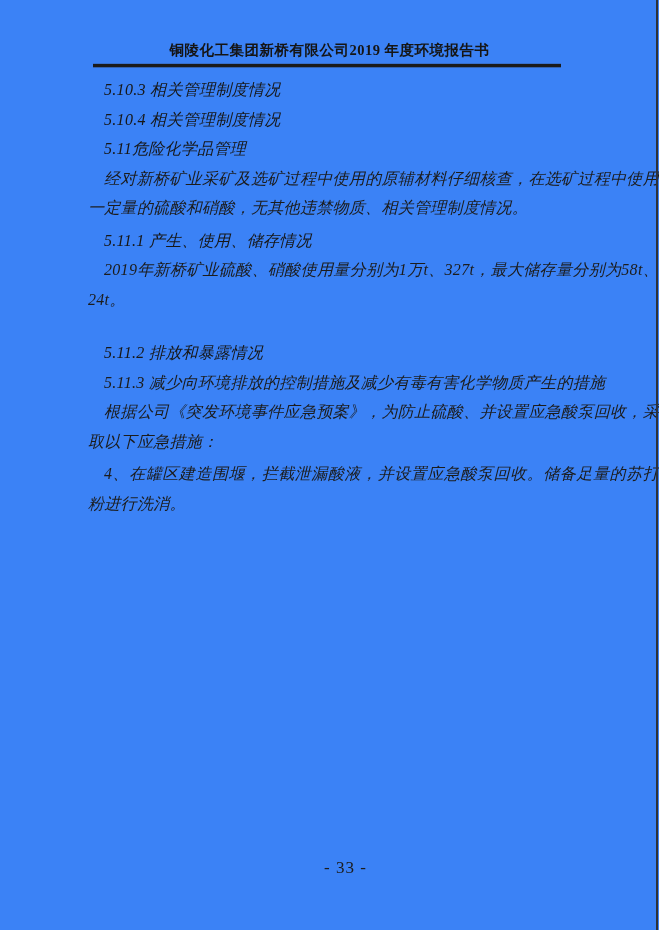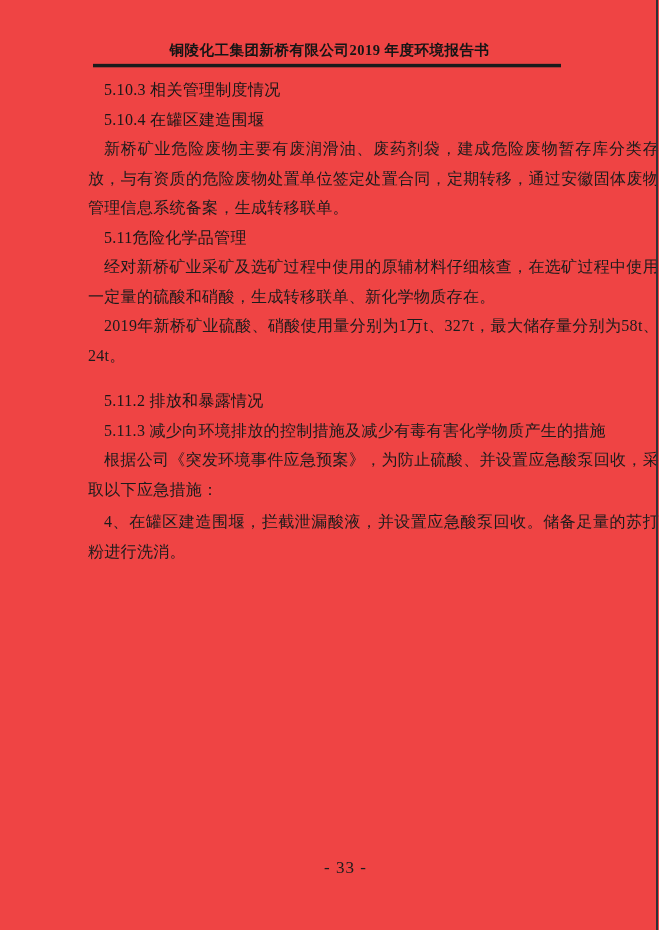--- a/index.html
+++ b/index.html
@@ -5,21 +5,21 @@
   html, body {
     margin: 0;
     padding: 0;
     background: #e8e8e8;
   }
   .page {
     position: relative;
     width: 659px;
     height: 930px;
     margin: 0 auto;
-    background: #ef4444;
+    background: #3b82f6;
     overflow: hidden;
     font-family: "Liberation Serif", "DejaVu Serif", serif;
     color: #1c1c1c;
   }
   
   .scan-edge-right {
     position: absolute;
     top: 0;
     right: 1px;
     width: 2px;
@@ -40,37 +40,38 @@
   .doc-header-rule {
     margin: 4px 0 0 93px;
     width: 468px;
     height: 3px;
     background: #1b1b1b;
     box-shadow: 0 1px 0 rgba(40,40,40,0.35), 0 -1px 0 rgba(40,40,40,0.18);
   }
   .doc-body {
     margin-top: 8px;
     padding-left: 88px;
+    font-style: italic;
   }
   .block {
     margin: 0;
     font-size: 16px;
     line-height: 29.5px;
     letter-spacing: 0.3px;
     text-align: justify;
     text-justify: inter-ideograph;
     text-indent: 16px;
     word-break: break-all;
   }
   .block.heading {
     text-align: left;
     color: #171717;
   }
   .gap-3 { margin-top: 3px; }
-  .gap-6 { margin-top: 16px; }
+  .gap-6 { margin-top: 24px; }
   .doc-footer {
     position: absolute;
     top: 858px;
     left: 16px;
     width: 100%;
     text-align: center;
     font-size: 17px;
     letter-spacing: 1px;
     color: #1c1c1c;
   }
@@ -80,24 +81,24 @@
 
 <div class="page">
 
   <div class="doc-header">
     <div class="doc-header-title">铜陵化工集团新桥有限公司2019 年度环境报告书</div>
     <div class="doc-header-rule"></div>
   </div>
 
   <div class="doc-body">
     <p class="block heading">5.10.3  相关管理制度情况</p>
-    <p class="block heading">5.10.4  在罐区建造围堰</p>
-    <p class="block para">新桥矿业危险废物主要有废润滑油、废药剂袋，建成危险废物暂存库分类存放，与有资质的危险废物处置单位签定处置合同，定期转移，通过安徽固体废物管理信息系统备案，生成转移联单。</p>
+    <p class="block heading">5.10.4  相关管理制度情况</p>
     <p class="block heading">5.11危险化学品管理</p>
-    <p class="block para">经对新桥矿业采矿及选矿过程中使用的原辅材料仔细核查，在选矿过程中使用一定量的硫酸和硝酸，生成转移联单、新化学物质存在。</p>
+    <p class="block para">经对新桥矿业采矿及选矿过程中使用的原辅材料仔细核查，在选矿过程中使用一定量的硫酸和硝酸，无其他违禁物质、相关管理制度情况。</p>
+    <p class="block heading gap-3">5.11.1  产生、使用、储存情况</p>
     <p class="block para">2019年新桥矿业硫酸、硝酸使用量分别为1万t、327t，最大储存量分别为58t、24t。</p>
     <p class="block heading gap-6">5.11.2  排放和暴露情况</p>
     <p class="block para heading-wrap">5.11.3  减少向环境排放的控制措施及减少有毒有害化学物质产生的措施</p>
     <p class="block para">根据公司《突发环境事件应急预案》，为防止硫酸、并设置应急酸泵回收，采取以下应急措施：</p>
     <p class="block para gap-3">4、在罐区建造围堰，拦截泄漏酸液，并设置应急酸泵回收。储备足量的苏打粉进行洗消。</p>
   </div>
 
   <div class="doc-footer">- 33 -</div>
 
   <div class="scan-edge-right"></div>

